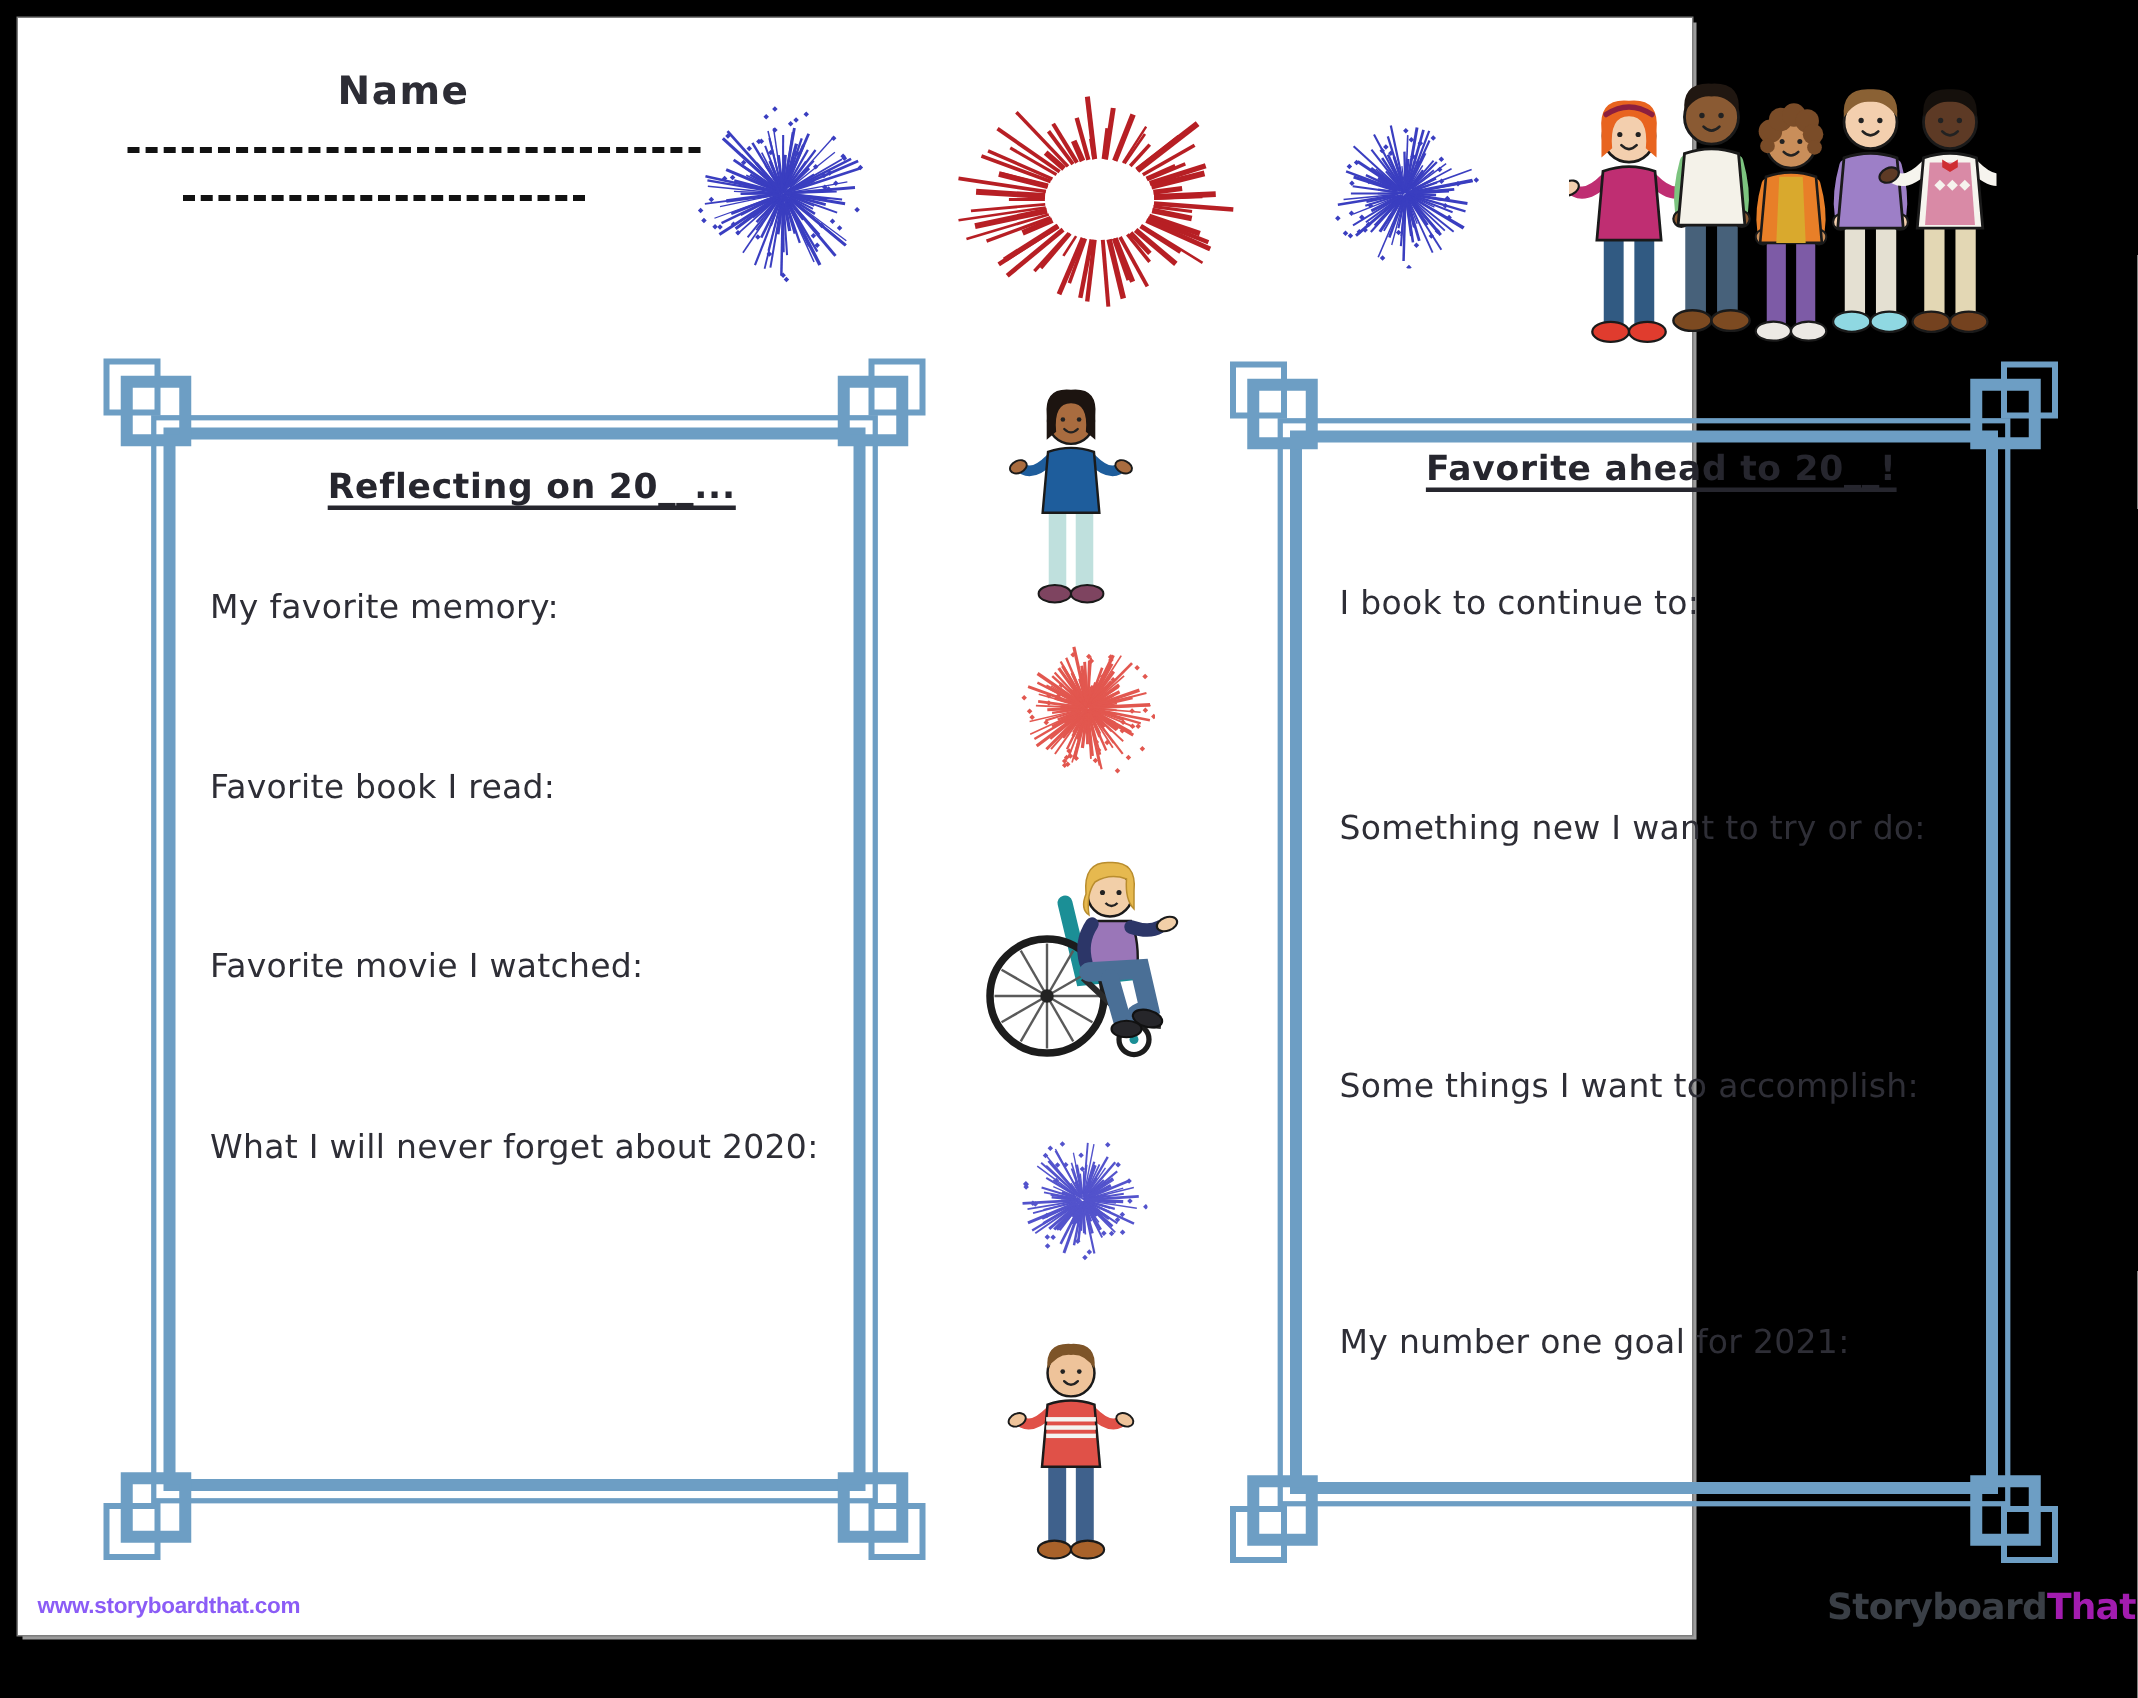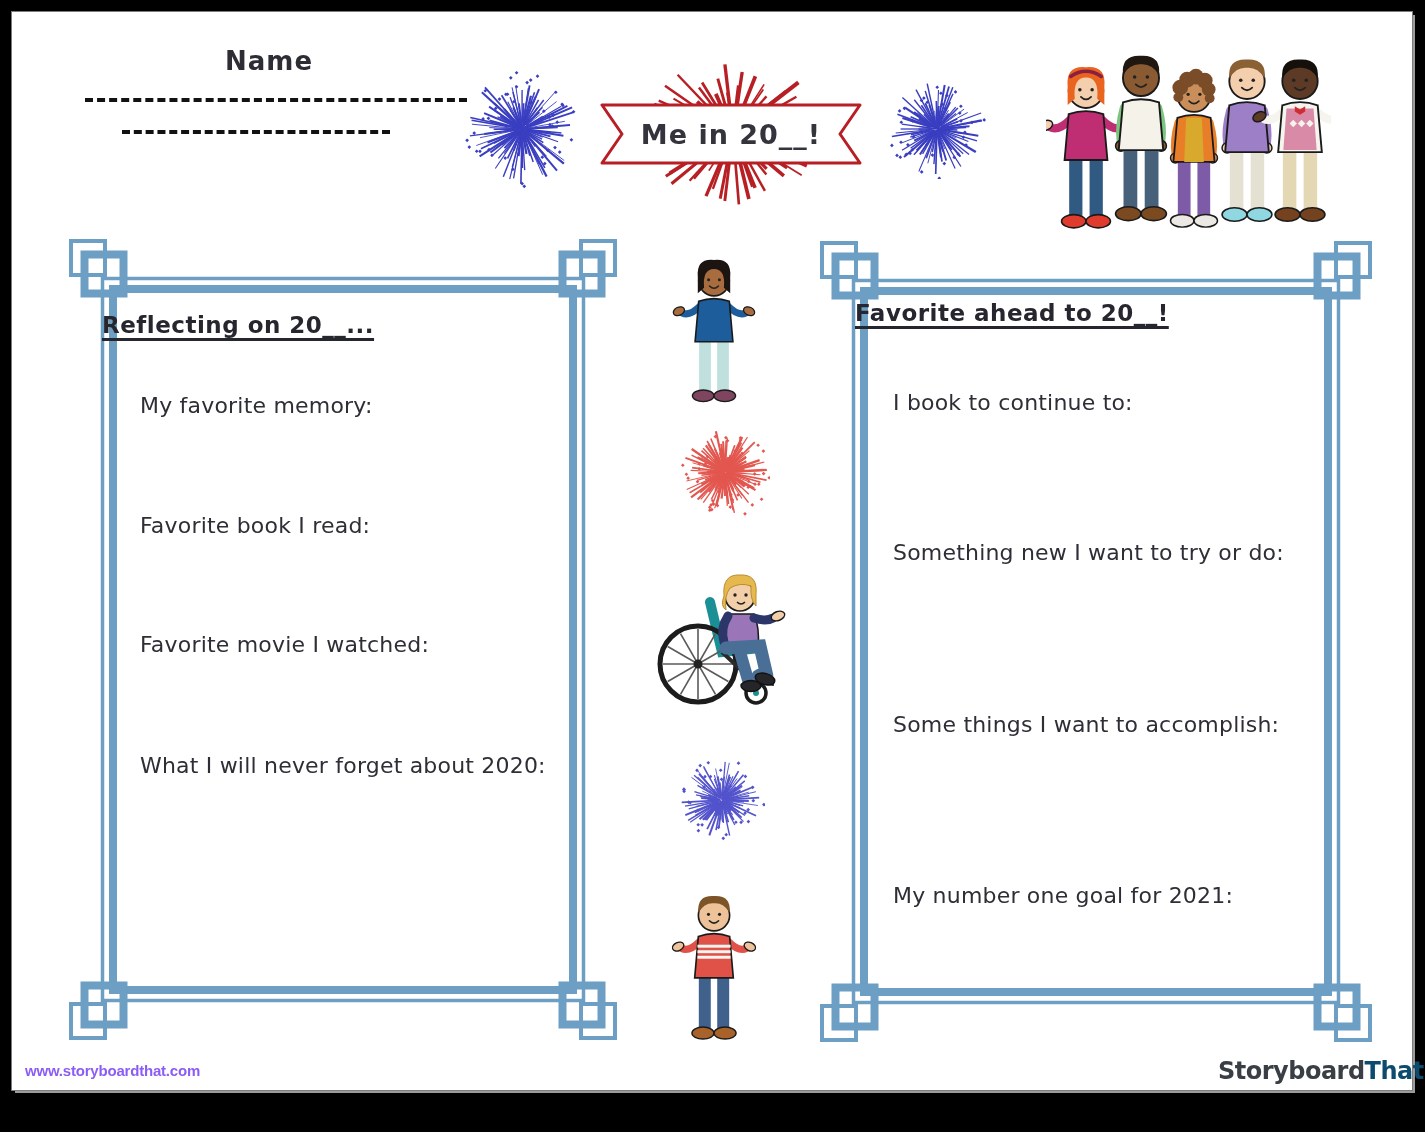--- a/index.html
+++ b/index.html
@@ -1,60 +1,60 @@
 <!DOCTYPE html>
 <html style="--frame_blue: #6d9ec4; --banner_red: #b71f24; --firework_blue: #3a3ec0; --firework_red: #e2574f; --text_dark: #2e2e36;"><head>
 <meta charset="utf-8">
 <style>
   html,body{margin:0;padding:0;}
   body{
     width:1425px;height:1132px;position:relative;background:#000;
     font-family:"DejaVu Sans","Liberation Sans",sans-serif;overflow:hidden;
   }
   .page{
-    position:absolute;left:12px;top:12px;width:1400px;height:1078px;
+    position:absolute;left:12px;top:12px;width:1116px;height:1078px;
     background:#fff;outline:1px solid #7d7d7d;box-shadow:3px 3px 0 #9b9b9b;
   }
   .abs{position:absolute;}
   .hand{font-family:"DejaVu Sans","Liberation Sans",sans-serif;color:#2d2d35;}
   .name-label{left:213px;top:34px;font-size:26px;font-weight:bold;letter-spacing:1px;}
   .name-line{border-top:4px dashed #121212;height:0;}
   .name-line1{left:73px;top:86px;width:382px;}
   .name-line2{left:110px;top:118px;width:268px;}
 
   .banner-wrap{left:588px;top:91px;width:262px;height:62px;}
   .banner-text{
     position:absolute;left:0;top:0;width:100%;height:100%;
     display:flex;align-items:center;justify-content:center;
     font-size:27px;font-weight:bold;color:#34343c;letter-spacing:1px;
   }
 
   .frame rect{stroke:var(--frame_blue);fill:none;}
   .panel-heading{
-    font-size:23px;font-weight:bold;color:#26262e;
+    font-size:23px;font-weight:bold;text-align:center;color:#26262e;
     text-decoration:underline;text-decoration-thickness:2.5px;text-underline-offset:5px;
     letter-spacing:.5px;
   }
   .reflect-heading{left:90px;top:300px;width:505px;}
   .ahead-heading{left:843px;top:288px;width:505px;}
   .prompt{font-size:22px;color:#2e2e36;letter-spacing:.2px;width:445px;}
   .p-left{left:128px;}
   .p-right{left:881px;}
 
   .fw-blue line{stroke:var(--firework_blue);}   .fw-blue rect{fill:var(--firework_blue);}
   .fw-blue2 line{stroke:#5353cc;}               .fw-blue2 rect{fill:#5353cc;}
   .fw-red line{stroke:var(--firework_red);}     .fw-red rect{fill:var(--firework_red);}
   .fw-burst line{stroke:var(--banner_red);}
 
   .footer-url{left:13px;top:1050px;font-size:15px;font-weight:bold;color:#8b5cf6;
     font-family:"Liberation Sans",sans-serif;letter-spacing:-0.2px;}
   .logo{left:1200px;top:1040px;width:190px;height:38px;display:flex;align-items:center;gap:6px;}
   .logo-text{font-size:24px;font-weight:bold;letter-spacing:-0.5px;font-family:"DejaVu Sans",sans-serif;}
   .logo-text .sb{color:#3a3f46;margin-top:36px;}
-  .logo-text .th{color:#0c4a6e;}
+  .logo-text .th{color:#a21caf;}
 </style>
 </head>
 <body>
 
 <div class="page">
 
   <div class="abs hand name-label">Name</div>
   <div class="abs name-line name-line1"></div>
   <div class="abs name-line name-line2"></div>
 
@@ -258,26 +258,20 @@
       <line x1="164.9" y1="55.3" x2="193.0" y2="33.1" stroke-width="2.90"></line>
       <line x1="165.2" y1="55.5" x2="205.4" y2="24.4" stroke-width="4.07"></line>
       <line x1="168.9" y1="58.5" x2="203.4" y2="38.8" stroke-width="2.41"></line>
       <line x1="171.3" y1="61.1" x2="190.5" y2="52.6" stroke-width="2.69"></line>
       <line x1="171.8" y1="61.8" x2="197.2" y2="51.3" stroke-width="2.29"></line>
       <line x1="173.5" y1="64.3" x2="210.8" y2="52.5" stroke-width="3.53"></line>
       <line x1="174.6" y1="66.4" x2="210.0" y2="57.6" stroke-width="3.96"></line>
       <line x1="175.9" y1="70.2" x2="195.1" y2="67.7" stroke-width="3.29"></line>
       <line x1="176.4" y1="73.3" x2="217.5" y2="71.4" stroke-width="3.96"></line>
     </svg>
-  <div class="abs banner-wrap">
-    <svg width="262" height="62">
-      <polygon points="2,2 260,2 240,31 260,60 2,60 22,31" fill="#ffffff" stroke="#b71f24" stroke-width="3" stroke-linejoin="round"></polygon>
-    </svg>
-    <div class="banner-text hand">Me in 20__!</div>
-  </div>
   <svg class="abs fw-blue" id="fw-right" width="100" height="100" style="left:875px;top:67px">
       <line x1="50.2" y1="50.0" x2="79.0" y2="48.6" stroke-width="1.49"></line>
       <line x1="50.3" y1="50.0" x2="70.4" y2="51.0" stroke-width="1.58"></line>
       <line x1="53.4" y1="50.6" x2="91.3" y2="56.7" stroke-width="2.01"></line>
       <line x1="55.5" y1="51.0" x2="74.2" y2="54.5" stroke-width="1.02"></line>
       <line x1="51.2" y1="50.4" x2="90.0" y2="61.9" stroke-width="1.48"></line>
       <line x1="55.2" y1="52.1" x2="81.4" y2="62.5" stroke-width="1.30"></line>
       <line x1="50.8" y1="50.4" x2="69.3" y2="59.1" stroke-width="0.83"></line>
       <line x1="50.8" y1="50.4" x2="89.1" y2="72.6" stroke-width="1.47"></line>
       <line x1="50.5" y1="50.3" x2="88.5" y2="73.3" stroke-width="1.49"></line>

